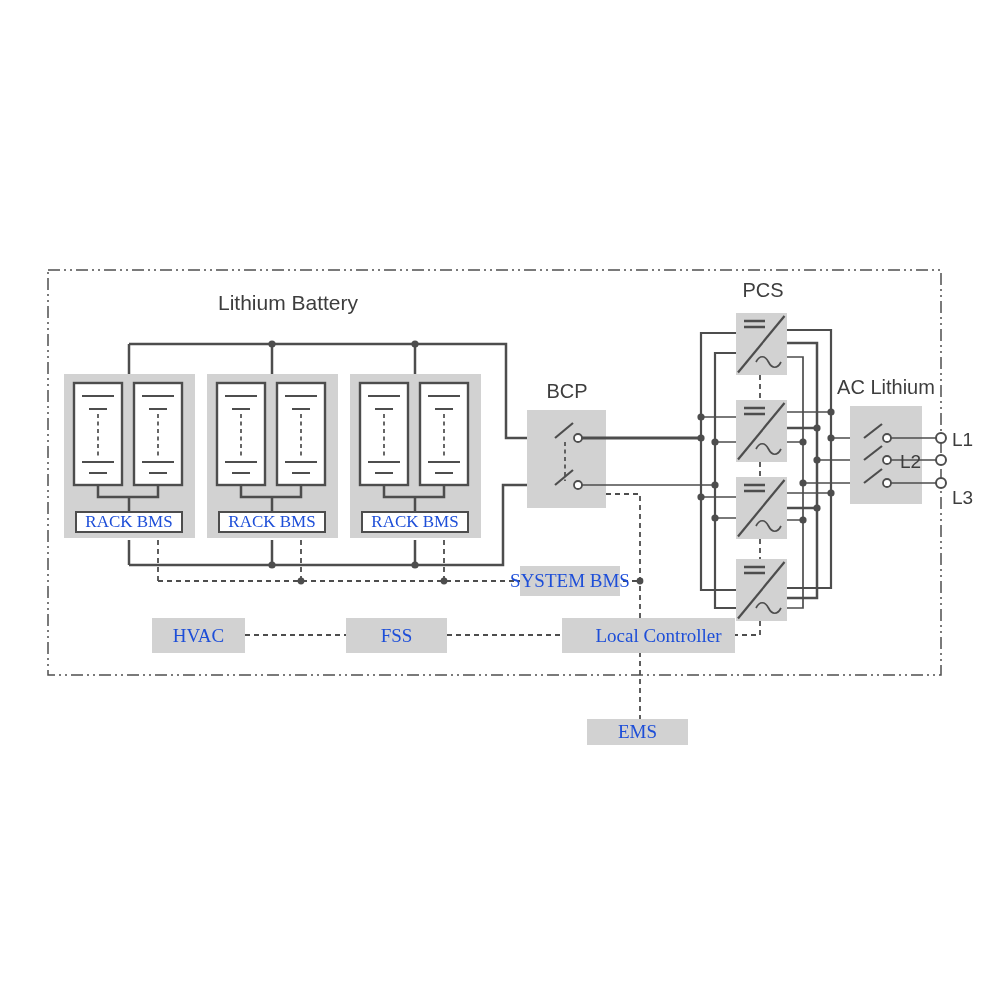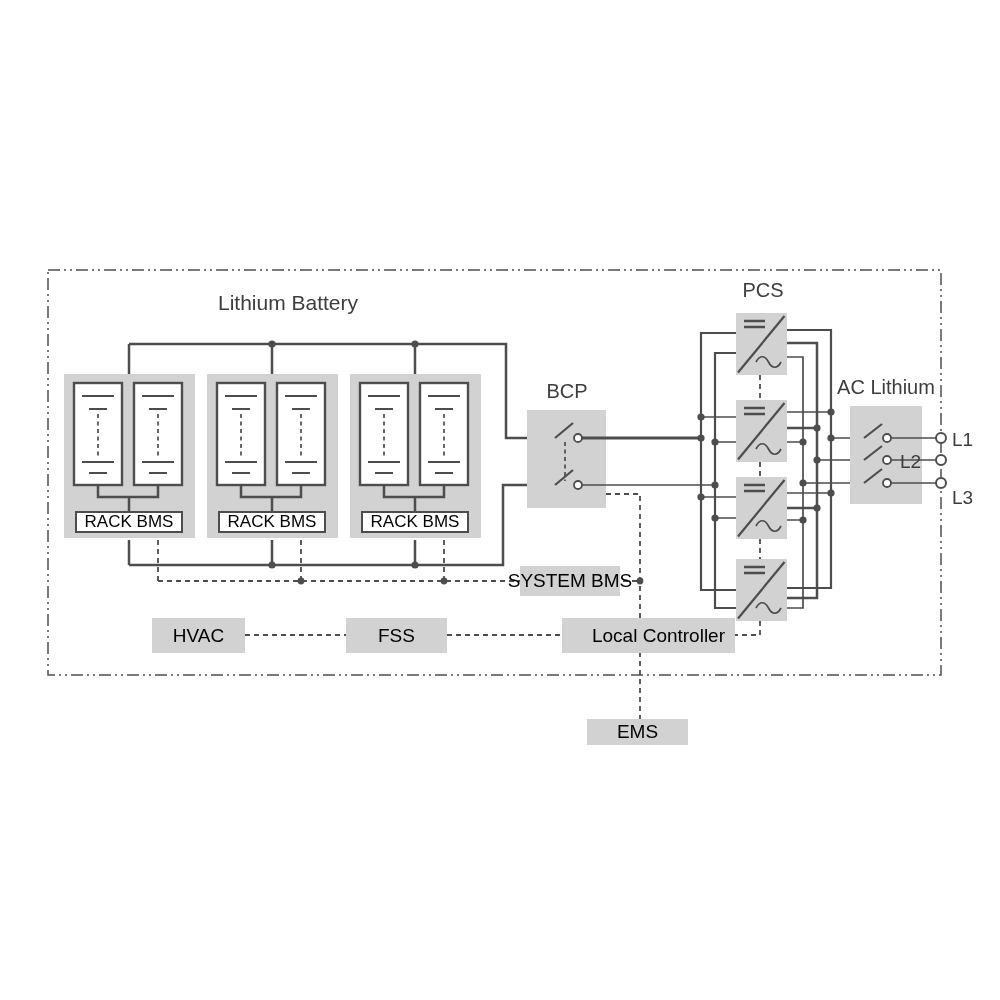--- a/index.html
+++ b/index.html
@@ -6,21 +6,21 @@
   #stage {
     position:relative; width:1000px; height:768px; background:#ffffff;
     font-family:"Liberation Sans", sans-serif; color:#3d3d3d; overflow:hidden;
   }
   #stage svg { position:absolute; left:0; top:0; }
 
   .lbl { position:absolute; color:#3d3d3d; white-space:nowrap; }
   .sec-lbl { font-size:20px; text-align:center; }
   .box-lbl {
     position:absolute; display:flex; align-items:center; justify-content:center;
-    background:#d2d2d2; color:#000000; font-size:19px; white-space:nowrap;
+    background:#d2d2d2; color:#1d4ed8; font-size:19px; white-space:nowrap;font-family:Liberation Serif, serif;
   }
   .bms-box {
     background:#ffffff; border:2px solid #4d4d4d; font-size:17px;
   }
   .phase-lbl { font-size:19px; }
 
   
   .wire   { stroke:#4d4d4d; stroke-width:2.2; fill:none; }
   .w-med  { stroke-width:2.5; }
   .w-thick{ stroke-width:3.2; }

